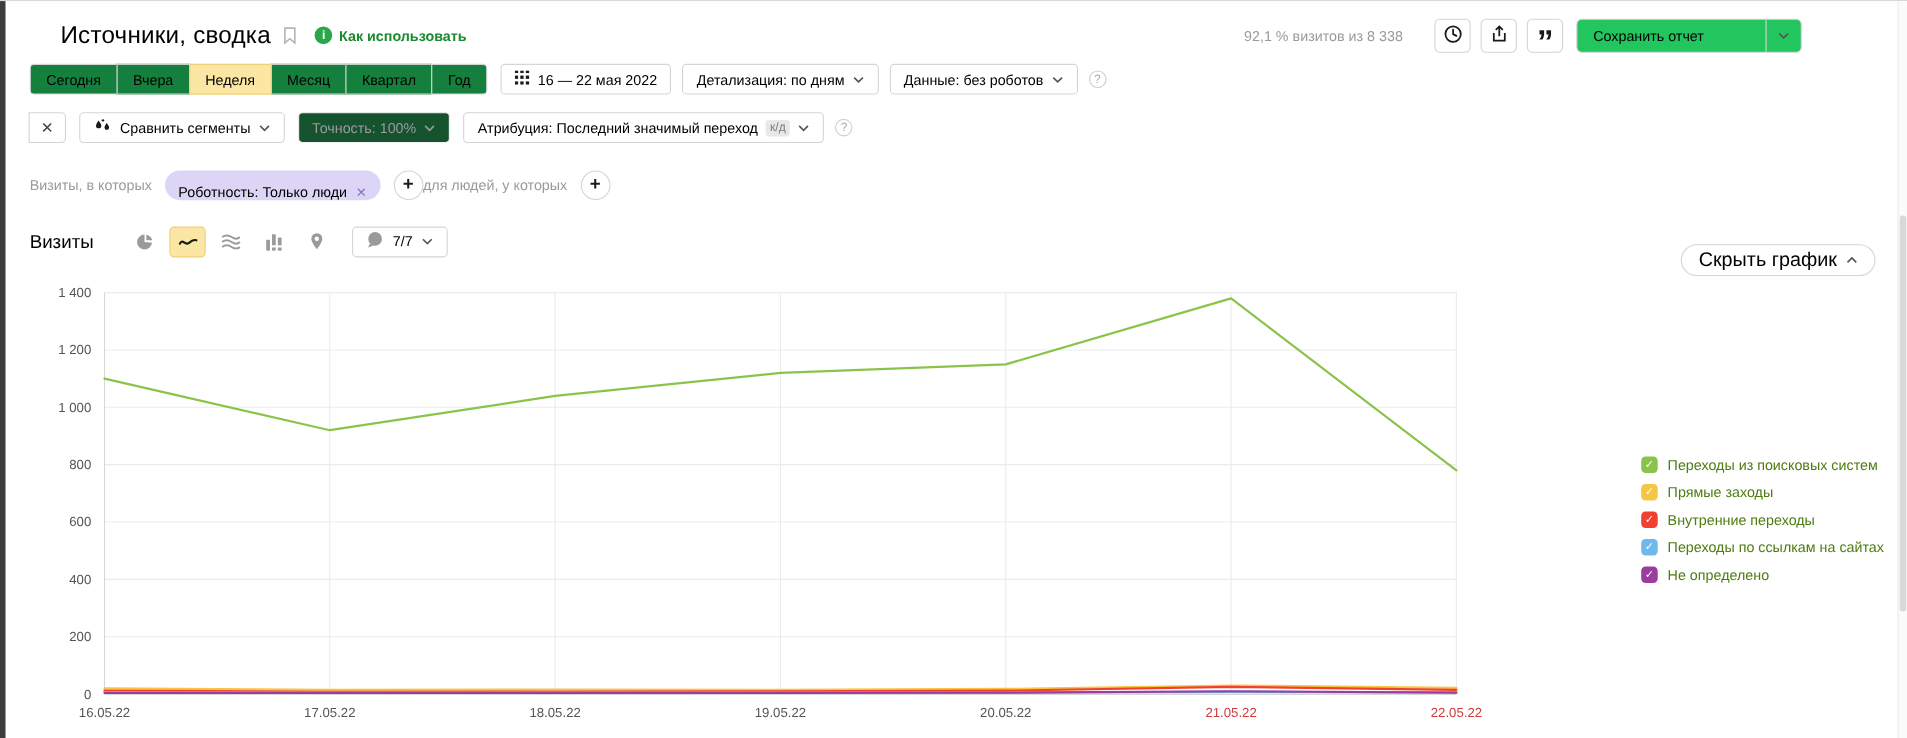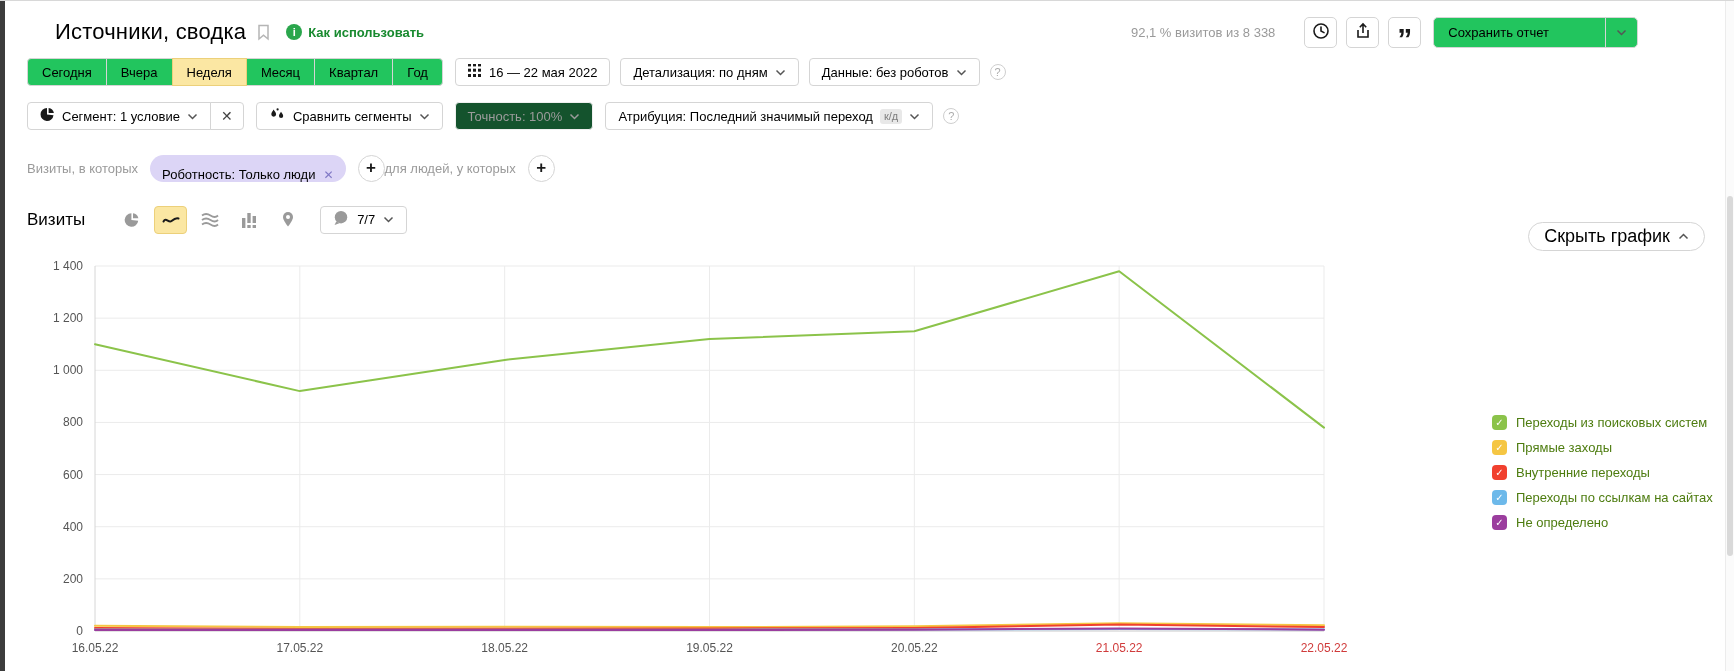--- a/index.html
+++ b/index.html
@@ -49,21 +49,21 @@
     display:inline-flex; align-items:center; gap:7px; padding:0 12px;
     font-size:13px; font-family:inherit; color:#000; cursor:pointer; white-space:nowrap;
   }
   .btn.disabled { background:#14532d; border-color:#efefef; color:#9b9b9b; cursor:default; }
   .chev { display:inline-flex; align-items:center; }
 
   
   #period-row { left:27px; top:57px; height:28px; }
   .tabgroup { display:inline-flex; }
   .tabgroup .ptab {
-    height:28px; padding:0 14px; background:#22c55e; border:1px solid #d5d5d5;
+    height:28px; padding:0 14px; background:#15803d; border:1px solid #d5d5d5;
     font-size:13px; font-family:inherit; cursor:pointer; margin-left:-1px; position:relative;
   }
   .tabgroup .ptab:first-child { margin-left:0; border-radius:4px 0 0 4px; }
   .tabgroup .ptab:last-child { border-radius:0 4px 4px 0; }
   .tabgroup .ptab.selected { background:#fbe7a3; border-color:#ecd07a; z-index:1; }
   .gap12 { width:12px; } .gap10 { width:10px; }
   .help {
     width:16px; height:16px; border-radius:50%; border:1px solid #cfcfcf; color:#ababab;
     font-size:11px; display:inline-flex; align-items:center; justify-content:center; cursor:pointer;
   }
@@ -221,34 +221,20 @@
             <polyline points="1.5,1.5 5.5,5.5 9.5,1.5" fill="none" stroke="#555" stroke-width="1.5"></polyline>
           </svg>
         </span>
     </button>
     <span class="gap10"></span>
     <span class="help">?</span>
   </div>
 
   <div class="row" id="segment-row">
     <div class="btngroup">
-      <button class="btn">
-        <span>
-          <svg width="15" height="15" viewBox="0 0 15 15">
-              <path d="M7 7.5V1a6.5 6.5 0 1 0 6.5 7.2z" fill="#1a1a1a"></path>
-              <path d="M8.6 6V1.1A6.4 6.4 0 0 1 13.9 6z" fill="#1a1a1a"></path>
-            </svg>
-        </span>
-        <span>Сегмент: 1 условие</span>
-        <span class="chev">
-            <svg width="11" height="7" viewBox="0 0 11 7">
-              <polyline points="1.5,1.5 5.5,5.5 9.5,1.5" fill="none" stroke="#555" stroke-width="1.5"></polyline>
-            </svg>
-          </span>
-      </button>
       <button class="btn xbtn">
         <span>✕</span>
       </button>
     </div>
     <span class="gap12"></span>
     <button class="btn">
       <span>
         <svg width="17" height="15" viewBox="0 0 17 15">
             <path d="M4.6 2.5C3.4 4.5 2.3 5.8 2.3 7.3a2.4 2.4 0 0 0 4.8 0c0-1.5-1.2-2.8-2.5-4.8z" fill="#1a1a1a"></path>
             <path d="M12 4.8c-1.1 1.8-2 2.9-2 4.2a2.1 2.1 0 0 0 4.2 0c0-1.3-1-2.4-2.2-4.2z" fill="#1a1a1a"></path>

